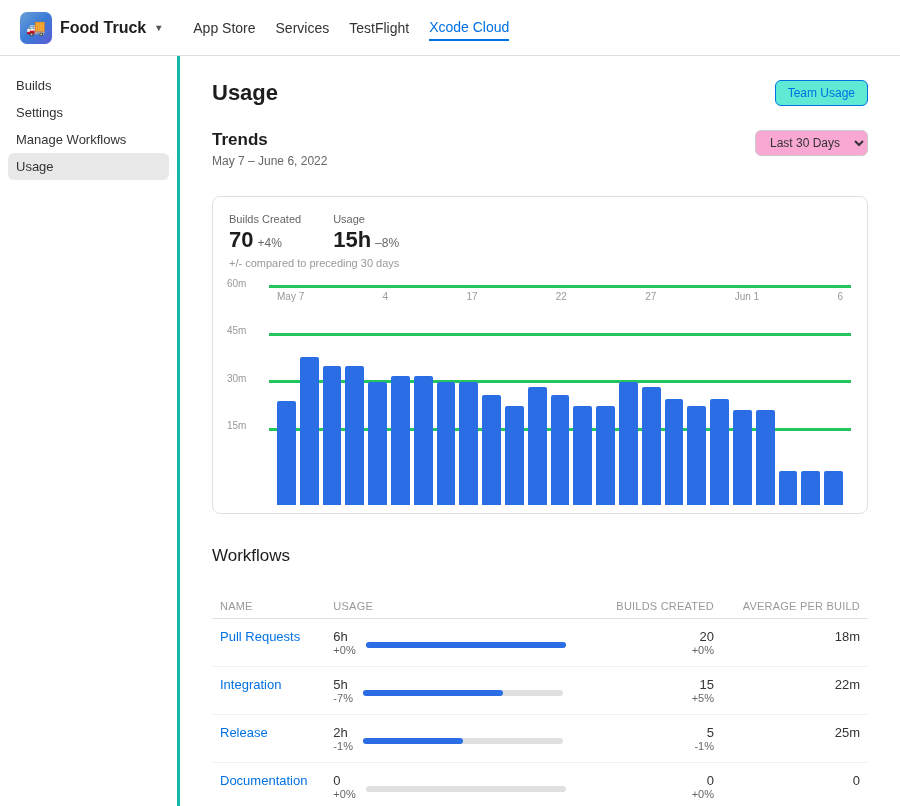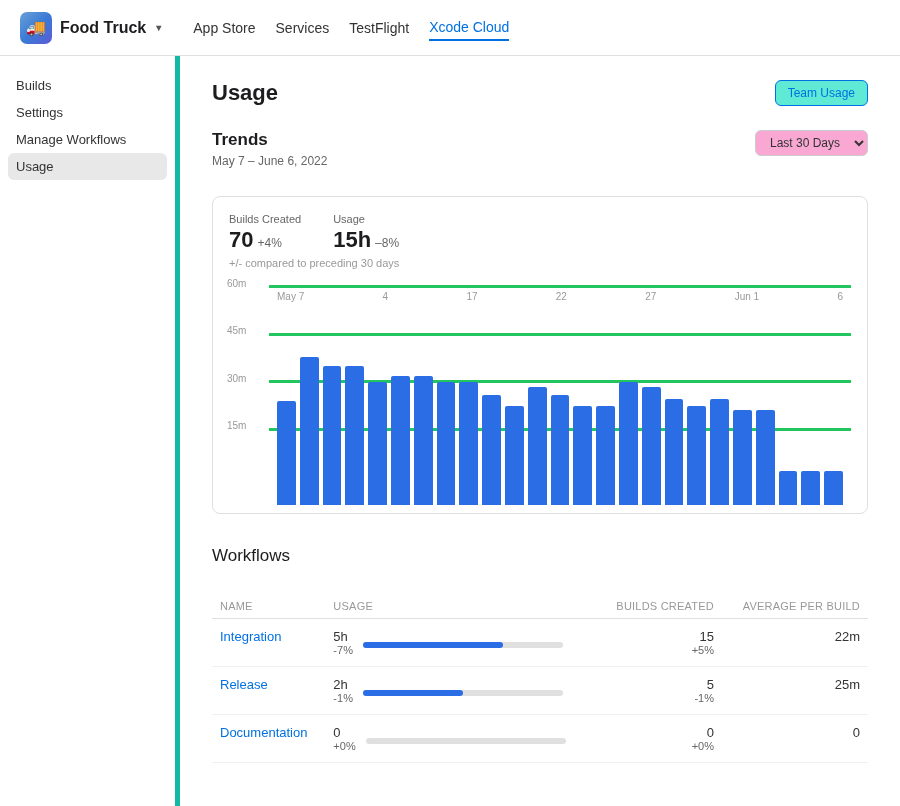--- a/index.html
+++ b/index.html
@@ -15,21 +15,21 @@
     .app-icon { width: 32px; height: 32px; border-radius: 7px; background: linear-gradient(135deg, #6a9fd8 0%, #3a7bd5 50%, #5b5bd6 100%); display: flex; align-items: center; justify-content: center; font-size: 16px; }
     .brand-chevron { font-size: 10px; color: #555; margin-left: 2px; }
     .nav-links { display: flex; align-items: center; gap: 20px; margin-left: 8px; }
     .nav-link { font-size: 14px; color: #333; text-decoration: none; cursor: pointer; padding: 4px 0; }
     .nav-link.active { color: #0071e3; border-bottom: 2px solid #0071e3; font-weight: 500; }
 
     
     .layout { display: flex; height: calc(100vh - 56px); }
 
     
-    .sidebar { width: 180px; flex-shrink: 0; padding: 16px 0; border-right: 5px solid #14b8a6; }
+    .sidebar { width: 180px; flex-shrink: 0; padding: 16px 0; border-right: 3px solid #14b8a6; }
     .sidebar-item { padding: 6px 16px; font-size: 13px; color: #333; cursor: pointer; }
     .sidebar-item.active { background: #e8e8e8; border-radius: 6px; margin: 0 8px; padding: 6px 8px; font-weight: 500; }
 
     
     .main { flex: 1; padding: 24px 32px; overflow-y: auto; }
 
     
     .page-header { display: flex; align-items: center; justify-content: space-between; margin-bottom: 24px; }
     .page-title { font-size: 22px; font-weight: 600; }
     .team-usage-btn { border: 1px solid #0071e3; background: #5eead4; color: #0071e3; font-size: 12px; padding: 5px 12px; border-radius: 6px; cursor: pointer; }
@@ -203,20 +203,43 @@
       <table class="wf-table">
         <thead>
           <tr>
             <th>NAME</th>
             <th>USAGE</th>
             <th class="right">BUILDS CREATED</th>
             <th class="right">AVERAGE PER BUILD</th>
           </tr>
         </thead>
         <tbody id="workflows-tbody">
+        <tr>
+      <td>
+        <span class="wf-name">Pull Requests</span>
+      </td>
+      <td>
+        <div style="display:flex;align-items:center;gap:10px;">
+          <div>
+            <div class="wf-usage-val">6h</div>
+            <div class="wf-change">+0%</div>
+          </div>
+          <div class="bar-track">
+            <div class="bar-fill" style="width:200px;max-width:200px;"></div>
+          </div>
+        </div>
+      </td>
+      <td class="td-right">
+        <div class="wf-builds-val">20</div>
+        <div class="wf-change">+0%</div>
+      </td>
+      <td class="td-right">
+        <div class="wf-avg-val">18m</div>
+      </td>
+    </tr>
             <tr>
       <td>
         <span class="wf-name">Integration</span>
       </td>
       <td>
         <div style="display:flex;align-items:center;gap:10px;">
           <div>
             <div class="wf-usage-val">5h</div>
             <div class="wf-change">-7%</div>
           </div>

